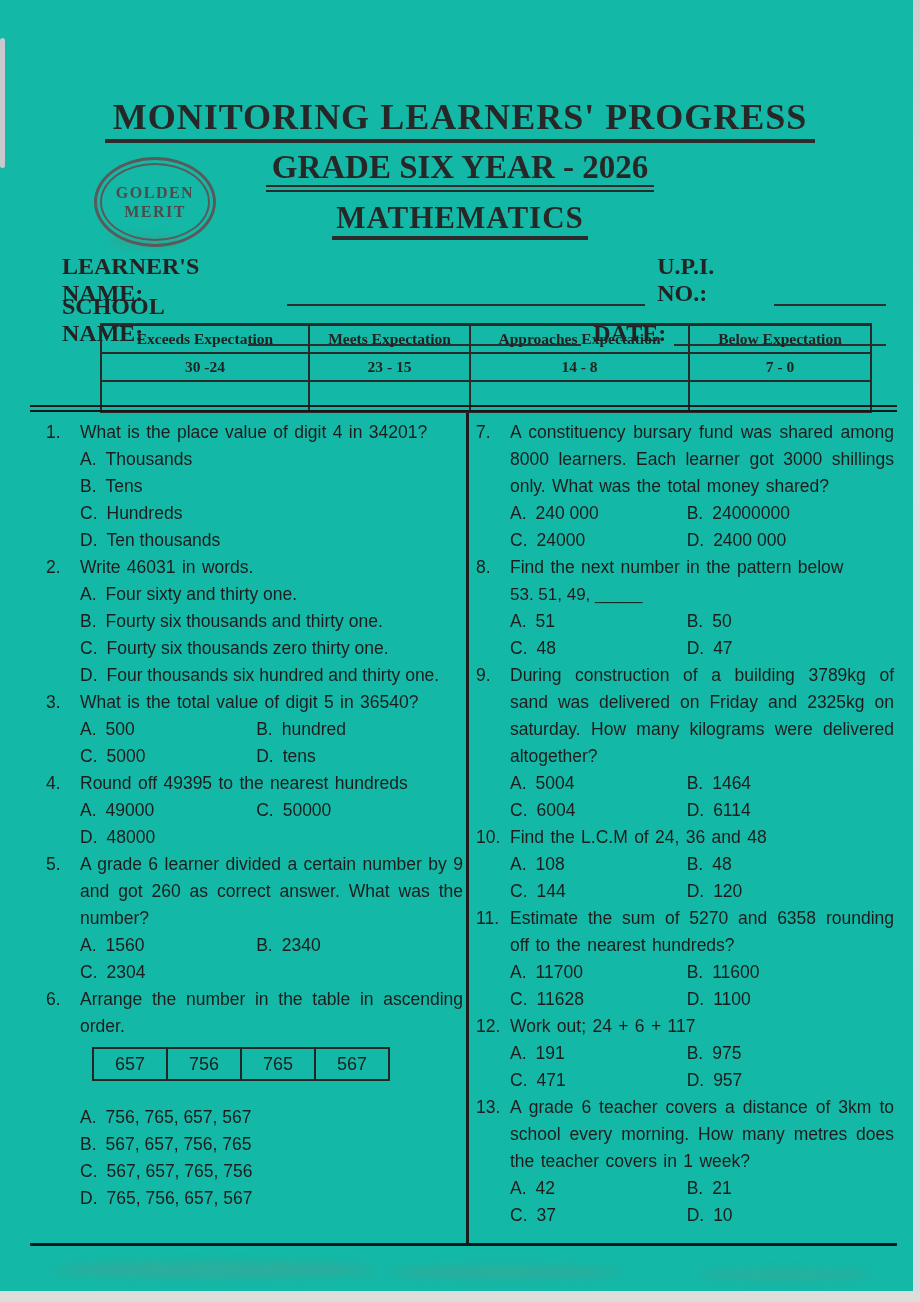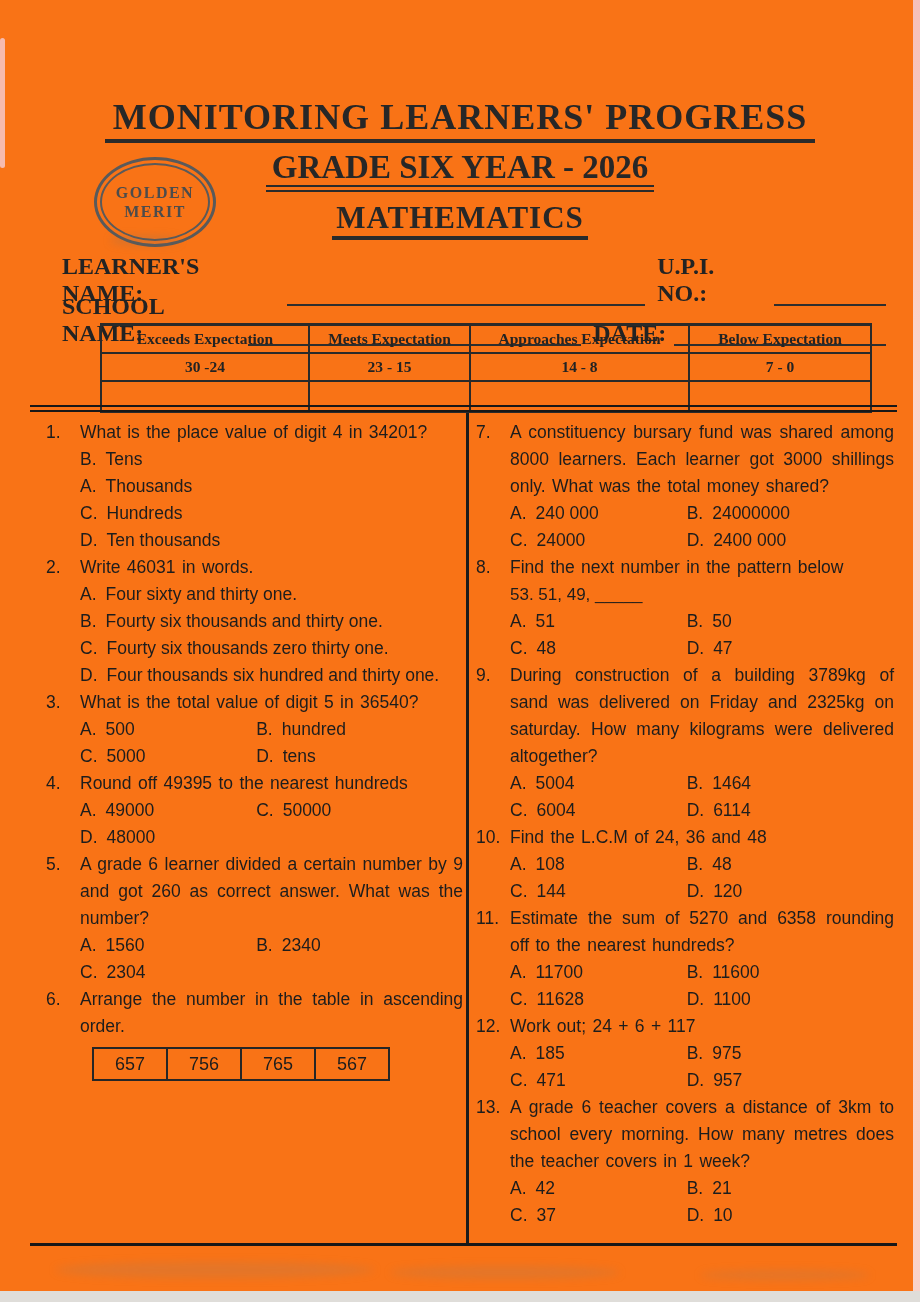--- a/index.html
+++ b/index.html
@@ -1,18 +1,18 @@
 <!DOCTYPE html>
 <html><head>
 <meta charset="utf-8">
 <style>
   html,body { margin:0; padding:0; background:#9a9a9a; }
   .page {
     position:relative; width:920px; height:1302px; margin:0 auto;
-    background:#f97316; overflow:hidden;
+    background:#14b8a6; overflow:hidden;
     font-family:"Liberation Sans", sans-serif; color:#1d1d1d;
   }
   
   .edge-right { position:absolute; right:0; top:0; width:7px; height:100%;
     background:linear-gradient(180deg,#f5cdd6 0%,#fbe9ee 30%,#f9e3e9 100%); opacity:.85; }
   .edge-left-top { position:absolute; left:0; top:38px; width:5px; height:130px;
     background:#f5cdd6; opacity:.8; border-radius:3px; }
   .bottom-band { position:absolute; left:0; bottom:0; width:100%; height:11px; background:#dfddd9; }
   .smudge { position:absolute; background:rgba(138,132,122,.20); filter:blur(4px); border-radius:50%; }
   .s1 { left:55px;  top:1262px; width:320px; height:16px; }
@@ -149,22 +149,22 @@
 
   <div class="double-rule"></div>
 
   <div class="qarea">
     <div class="col-left" id="col-left">
         <div class="q">
           <span class="q-num">1.</span>
           <div class="q-body">
             <div class="q-text">What is the place value of digit 4 in 34201?</div>
             <div class="opts stacked">
+              <div class="opt"><span class="opt-label">A.</span><span class="opt-text">Thousands</span></div>
               <div class="opt"><span class="opt-label">B.</span><span class="opt-text">Tens</span></div>
-              <div class="opt"><span class="opt-label">A.</span><span class="opt-text">Thousands</span></div>
               <div class="opt"><span class="opt-label">C.</span><span class="opt-text">Hundreds</span></div>
               <div class="opt"><span class="opt-label">D.</span><span class="opt-text">Ten thousands</span></div>
             </div>
           </div>
         </div>
         <div class="q">
           <span class="q-num">2.</span>
           <div class="q-body">
             <div class="q-text">Write 46031 in words.</div>
             <div class="opts stacked">
@@ -212,20 +212,26 @@
         <div class="q">
           <span class="q-num">6.</span>
           <div class="q-body">
             <div class="q-text">Arrange the number in the table in ascending order.</div>
             <div class="mini-table">
               <span class="mini-cell">657</span>
               <span class="mini-cell">756</span>
               <span class="mini-cell">765</span>
               <span class="mini-cell">567</span>
             </div>
+            <div class="opts stacked">
+              <div class="opt"><span class="opt-label">A.</span><span class="opt-text">756, 765, 657, 567</span></div>
+              <div class="opt"><span class="opt-label">B.</span><span class="opt-text">567, 657, 756, 765</span></div>
+              <div class="opt"><span class="opt-label">C.</span><span class="opt-text">567, 657, 765, 756</span></div>
+              <div class="opt"><span class="opt-label">D.</span><span class="opt-text">765, 756, 657, 567</span></div>
+            </div>
           </div>
         </div>
       </div>
     <div class="divider"></div>
     <div class="col-right" id="col-right">
         <div class="q">
           <span class="q-num">7.</span>
           <div class="q-body">
             <div class="q-text">A constituency bursary fund was shared among 8000 learners. Each learner got 3000 shillings only. What was the total money shared?</div>
             <div class="opts grid">
@@ -283,21 +289,21 @@
               <div class="opt"><span class="opt-label">C.</span><span class="opt-text">11628</span></div>
               <div class="opt"><span class="opt-label">D.</span><span class="opt-text">1100</span></div>
             </div>
           </div>
         </div>
         <div class="q">
           <span class="q-num">12.</span>
           <div class="q-body">
             <div class="q-text">Work out;  24 + 6 + 117</div>
             <div class="opts grid">
-              <div class="opt"><span class="opt-label">A.</span><span class="opt-text">185</span></div>
+              <div class="opt"><span class="opt-label">A.</span><span class="opt-text">191</span></div>
               <div class="opt"><span class="opt-label">B.</span><span class="opt-text">975</span></div>
               <div class="opt"><span class="opt-label">C.</span><span class="opt-text">471</span></div>
               <div class="opt"><span class="opt-label">D.</span><span class="opt-text">957</span></div>
             </div>
           </div>
         </div>
         <div class="q">
           <span class="q-num">13.</span>
           <div class="q-body">
             <div class="q-text">A grade 6 teacher covers a distance of 3km to school every morning. How many metres does the teacher covers in 1 week?</div>

